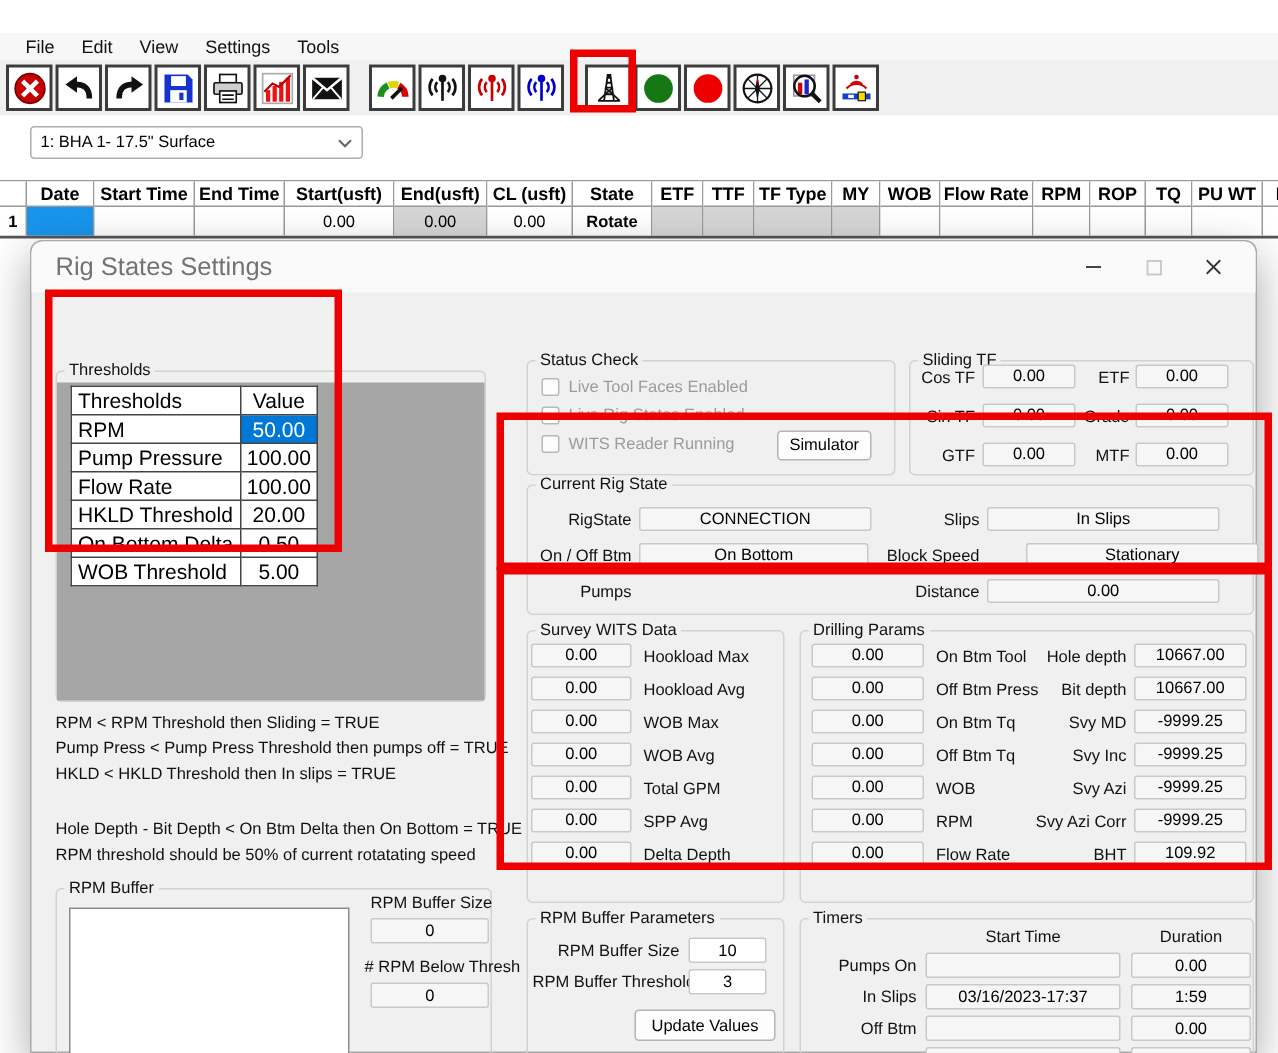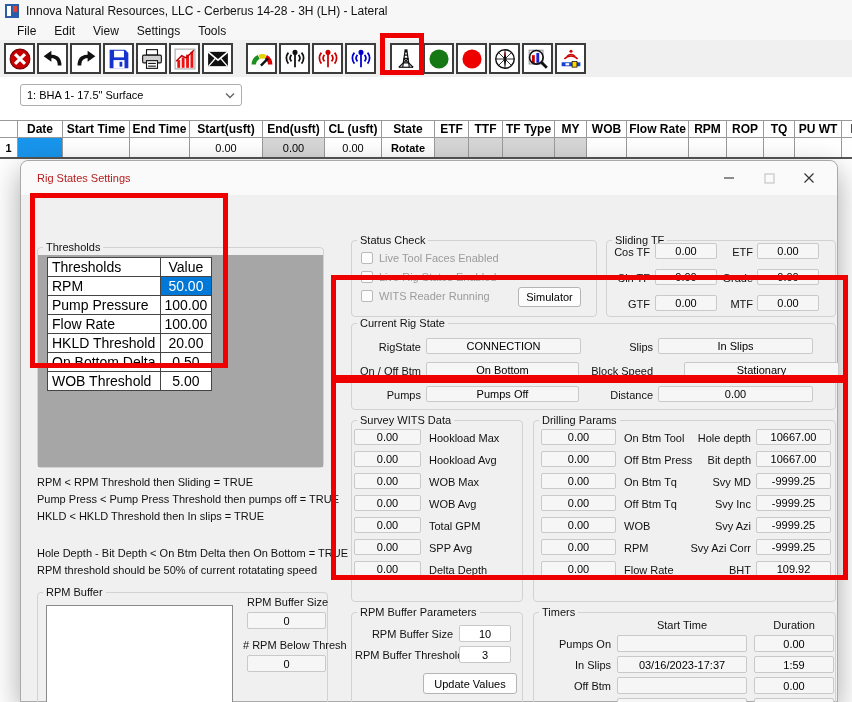--- a/index.html
+++ b/index.html
@@ -25,21 +25,21 @@
   .gcol{display:flex;flex-direction:column;flex:0 0 auto;}
   .hcell{height:17px;background:#fff;border-right:1px solid #9a9a9a;border-bottom:1px solid #9a9a9a;font-size:12px;font-weight:bold;display:flex;align-items:center;justify-content:center;white-space:nowrap;overflow:hidden;}
   .dcell{height:19px;background:#fff;border-right:1px solid #9a9a9a;font-size:11px;display:flex;align-items:center;justify-content:center;white-space:nowrap;}
   .dcell.gray{background:#d6d6d6;}
   .dcell.blue{background:#1895ec;}
   .dcell.bold{font-weight:bold;}
 
   
   .dialog{position:absolute;left:20px;top:160px;width:818px;height:542px;background:#f0f0f0;border:1px solid #a9a9a9;border-radius:8px 8px 0 0;box-shadow:0 10px 30px rgba(0,0,0,.35);}
   .dlg-titlebar{position:absolute;left:0;top:0;width:100%;height:34px;background:#fafafa;border-radius:8px 8px 0 0;display:flex;align-items:center;}
-  .dlg-title{font-size:11px;color:#b91c1c;margin-left:16px;}
+  .dlg-title{font-size:17px;color:#737373;margin-left:16px;}
   .dlg-controls{position:absolute;right:8px;top:0;height:34px;display:flex;align-items:center;}
   .dlg-ctl{width:40px;height:30px;display:flex;align-items:center;justify-content:center;}
   .dlg-body{position:absolute;left:0;top:34px;width:818px;height:508px;font-size:11px;}
 
   .grp{position:absolute;border:1px solid #d2d2d2;border-radius:4px;}
   .grp-label{position:absolute;font-size:11px;color:#111;background:#f0f0f0;padding:0 3px;white-space:nowrap;}
   .fld{position:absolute;background:#f6f6f6;border:1px solid #c9c9c9;border-radius:2px;font-size:11px;display:flex;align-items:center;justify-content:center;color:#000;white-space:nowrap;}
   .fld.white{background:#fff;}
   .lbl{position:absolute;font-size:11px;color:#111;white-space:nowrap;}
   .lbl.r{text-align:right;}
@@ -60,28 +60,20 @@
   .rule{position:absolute;left:16px;font-size:11px;color:#111;white-space:nowrap;}
 
   
   .anno{position:absolute;border:5px solid #ee0000;z-index:50;pointer-events:none;}
 </style>
 </head>
 <body>
 
 <div id="screen">
 
-  <div class="titlebar">
-    <svg class="app-icon" viewBox="0 0 14 14">
-        <rect x="0" y="0" width="14" height="14" fill="#2a5caa"></rect>
-        <rect x="2" y="2" width="4" height="10" fill="#fff"></rect>
-        <rect x="8" y="2" width="4" height="6" fill="#d43"></rect>
-      </svg>
-    <span class="title-text">Innova Natural Resources, LLC - Cerberus 14-28 - 3H (LH) - Lateral</span>
-  </div>
 
   <div class="menubar">
     <span class="menu-item">File</span>
     <span class="menu-item">Edit</span>
     <span class="menu-item">View</span>
     <span class="menu-item">Settings</span>
     <span class="menu-item">Tools</span>
   </div>
 
   <div class="toolbar">
@@ -419,21 +411,20 @@
       <span class="lbl r" style="left:698px;top:103px;width:34px">MTF</span>
       <div class="fld" style="left:736px;top:100px;width:62px;height:16px">0.00</div>
 
       <div class="grp" style="left:330px;top:128px;width:485px;height:87px"></div>
       <span class="grp-label" style="left:336px;top:122px">Current Rig State</span>
       <span class="lbl r" style="left:330px;top:146px;width:70px">RigState</span>
       <div class="fld" style="left:405px;top:143px;width:155px;height:16px">CONNECTION</div>
       <span class="lbl r" style="left:330px;top:170px;width:70px">On / Off Btm</span>
       <div class="fld" style="left:405px;top:167px;width:153px;height:16px">On Bottom</div>
       <span class="lbl r" style="left:330px;top:194px;width:70px">Pumps</span>
-      <div class="fld" style="left:405px;top:191px;width:153px;height:16px">Pumps Off</div>
       <span class="lbl r" style="left:560px;top:146px;width:72px">Slips</span>
       <div class="fld" style="left:637px;top:143px;width:155px;height:16px">In Slips</div>
       <span class="lbl r" style="left:560px;top:170px;width:72px">Block Speed</span>
       <div class="fld" style="left:663px;top:167px;width:155px;height:16px">Stationary</div>
       <span class="lbl r" style="left:560px;top:194px;width:72px">Distance</span>
       <div class="fld" style="left:637px;top:191px;width:155px;height:16px">0.00</div>
 
       <div class="grp" style="left:330px;top:225px;width:172px;height:182px"></div>
       <span class="grp-label" style="left:336px;top:219px">Survey WITS Data</span>
       <div class="fld" style="left:333px;top:234px;width:67px;height:16px">0.00</div>

